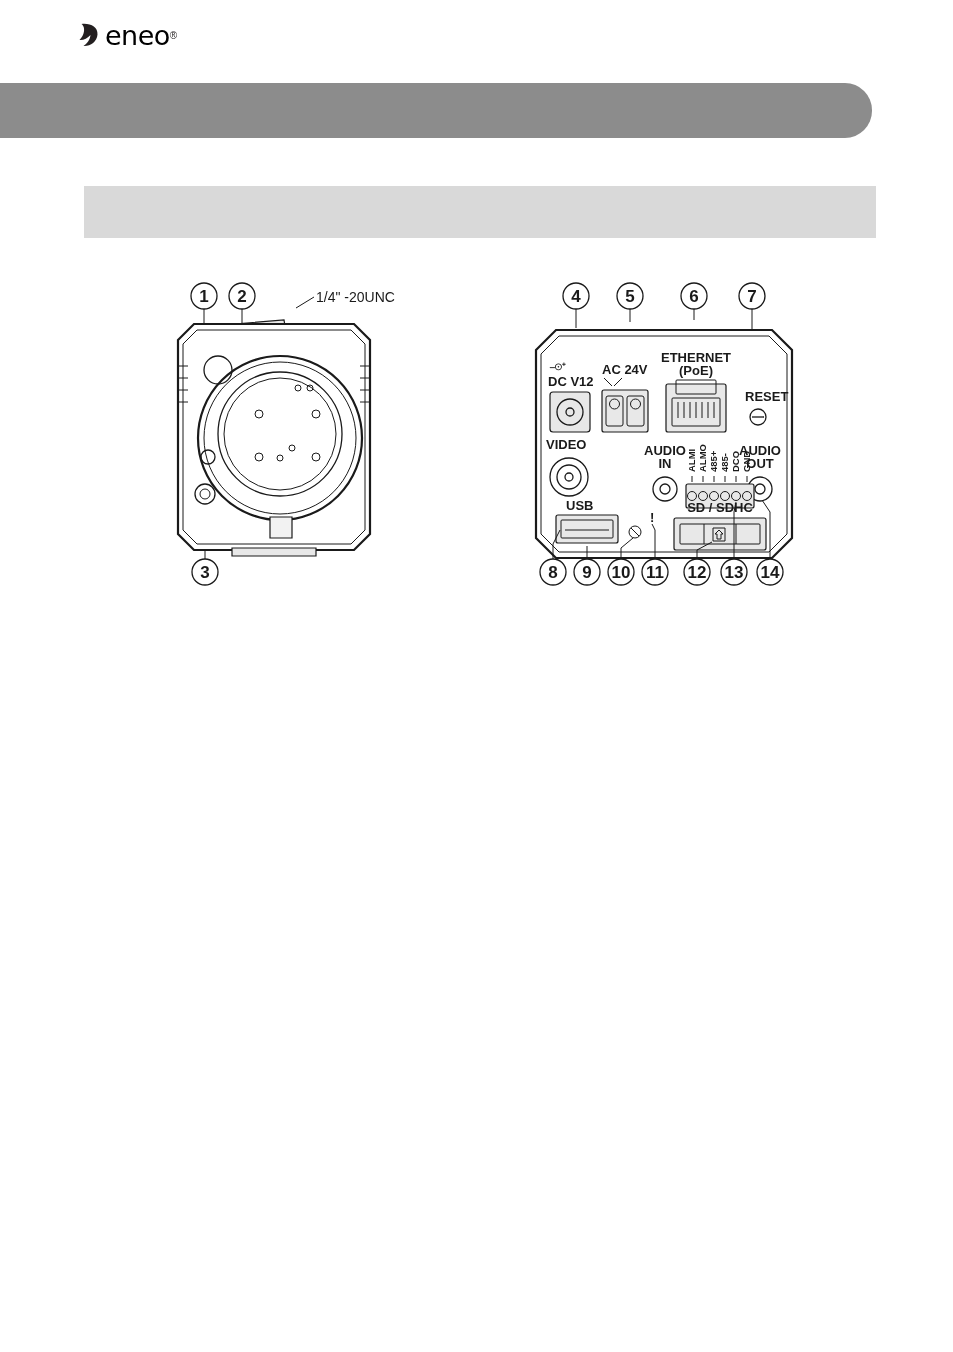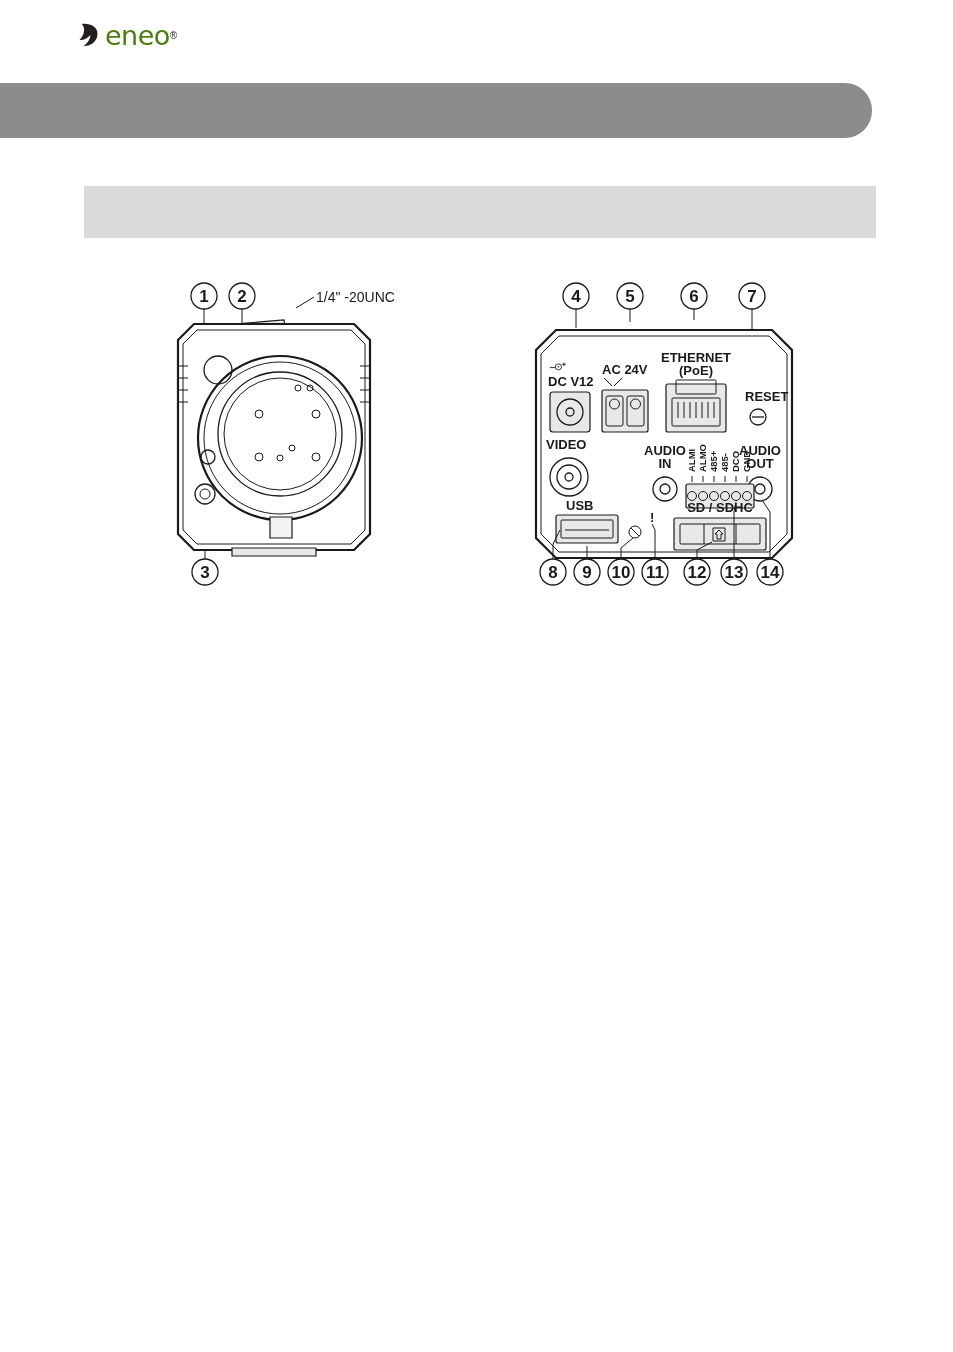--- a/index.html
+++ b/index.html
@@ -31,21 +31,21 @@
   }
   .logo-mark {
     width: 22px;
     height: 26px;
     position: relative;
     margin-right: 5px;
   }
   .logo-text {
     font-size: 27px;
     letter-spacing: -0.5px;
-    color: #4d7c0f;
+    color: #000000;
     font-family: "DejaVu Sans", sans-serif;
     font-weight: 400;
     line-height: 1;
   }
   .logo-reg {
     font-size: 10px;
     vertical-align: super;
     color: #231f20;
   }
   

